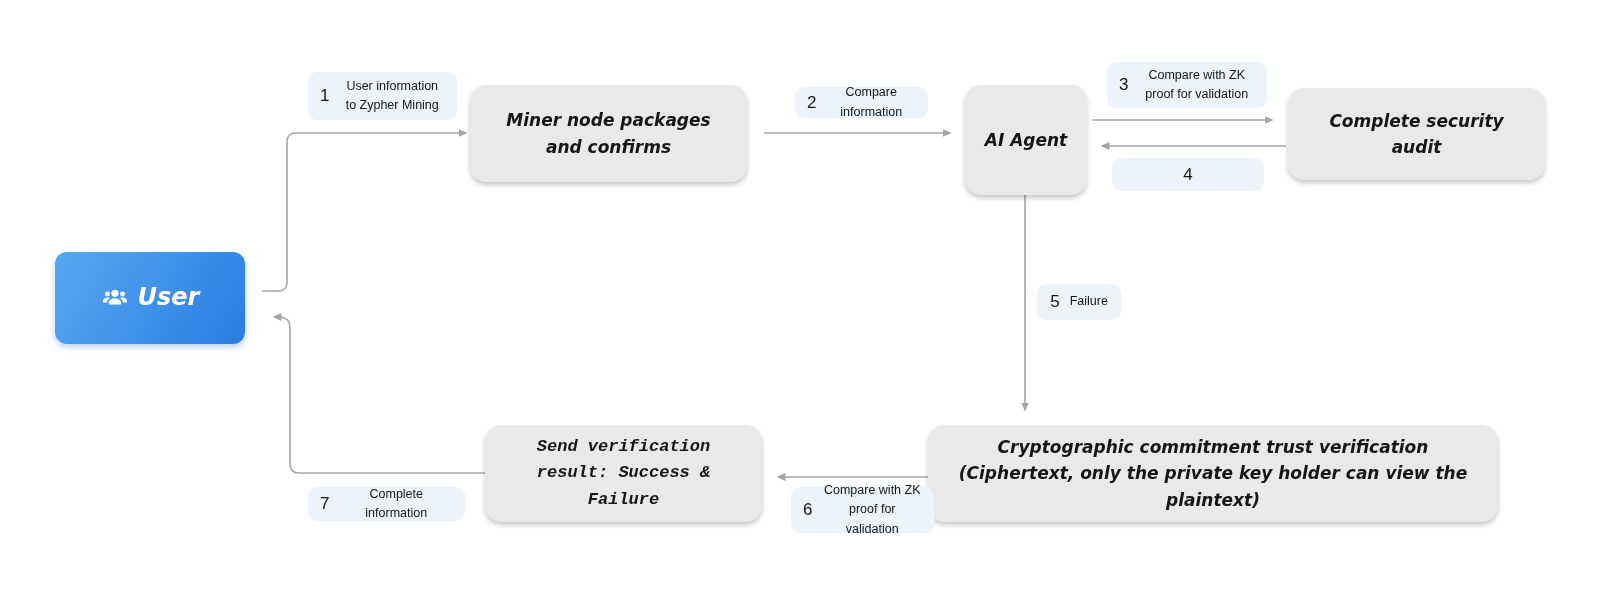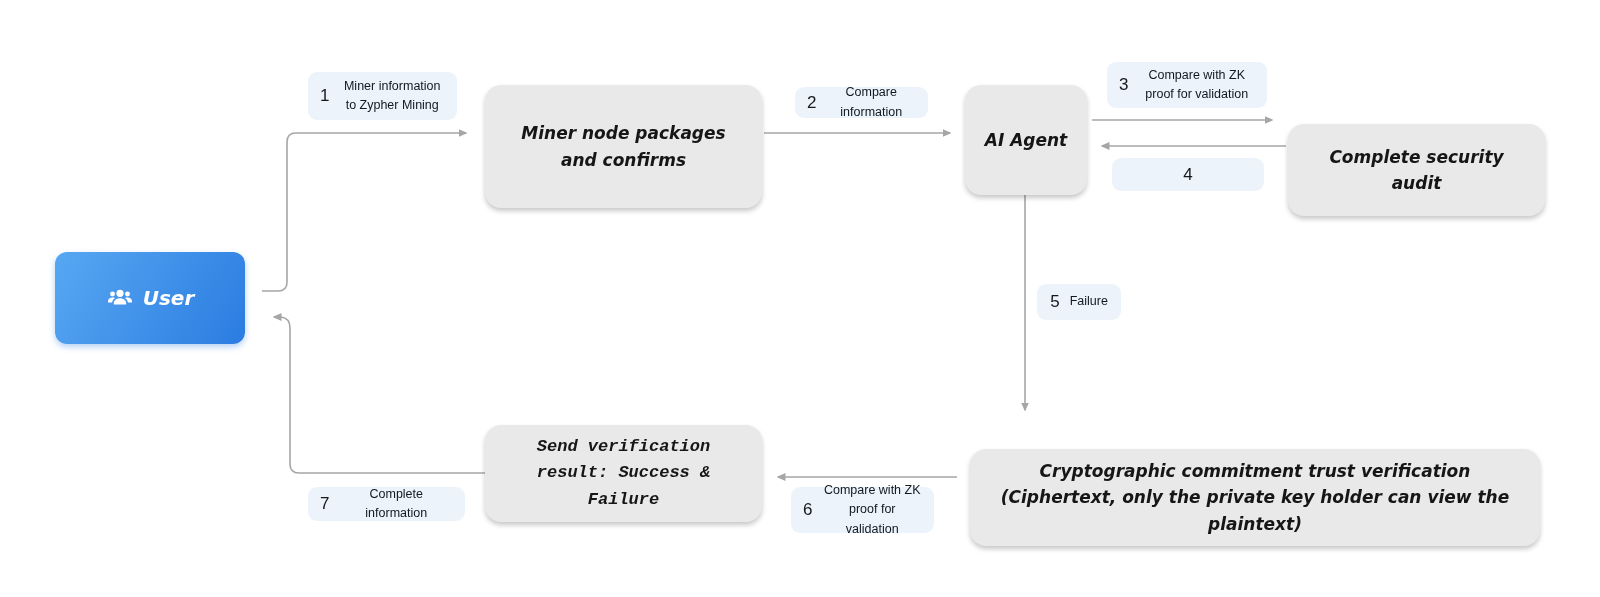--- a/index.html
+++ b/index.html
@@ -32,30 +32,30 @@
     font-size: 17px;
     color: #161616;
     line-height: 1.55;
     padding: 0 18px;
     box-sizing: border-box;
   }
   .node.user {
     background: linear-gradient(120deg, #57a8f2 0%, #2b7ce1 100%);
     border-radius: 12px;
     color: #ffffff;
-    font-size: 20px;
+    font-size: 24px;
     gap: 9px;
     box-shadow: 0 3px 6px rgba(43,124,225,0.35);
   }
   .node.user svg { width: 28px; height: 28px; flex: 0 0 auto; }
-  #node-miner      { left: 485px;  top: 85px;  width: 277px; height: 123px; }
+  #node-miner      { left: 470px;  top: 85px;  width: 277px; height: 97px; }
   #node-ai-agent   { left: 965px;  top: 85px;  width: 122px; height: 110px; }
-  #node-audit      { left: 1288px; top: 88px;  width: 257px; height: 92px; margin-top: 36px; }
+  #node-audit      { left: 1288px; top: 88px;  width: 257px; height: 92px; }
   #node-user       { left: 55px;   top: 252px; width: 190px; height: 92px; }
-  #node-crypto     { left: 970px;  top: 425px; width: 570px; height: 97px; margin-top: 24px; }
+  #node-crypto     { left: 928px;  top: 425px; width: 570px; height: 97px; }
   #node-send       { left: 485px;  top: 425px; width: 277px; height: 97px; font-family: Liberation Mono, monospace; }
   .step-label {
     position: absolute;
     background: #edf3fa;
     border-radius: 9px;
     display: flex;
     align-items: center;
     justify-content: center;
     gap: 10px;
     padding: 6px 12px;
@@ -131,21 +131,21 @@
   <div class="node" id="node-crypto">
     <span>Cryptographic commitment trust verification (Ciphertext, only the private key holder can view the plaintext)</span>
   </div>
 
   <div class="node" id="node-send">
     <span>Send verification result: Success &amp; Failure</span>
   </div>
 
   <div class="step-label" id="step-1">
     <span class="num">1</span>
-    <span class="txt">Miner information to Zypher Mining</span>
+    <span class="txt">User information to Zypher Mining</span>
   </div>
   <div class="step-label" id="step-2">
     <span class="num">2</span>
     <span class="txt">Compare information</span>
   </div>
   <div class="step-label" id="step-3">
     <span class="num">3</span>
     <span class="txt">Compare with ZK proof for validation</span>
   </div>
   <div class="step-label" id="step-4">

